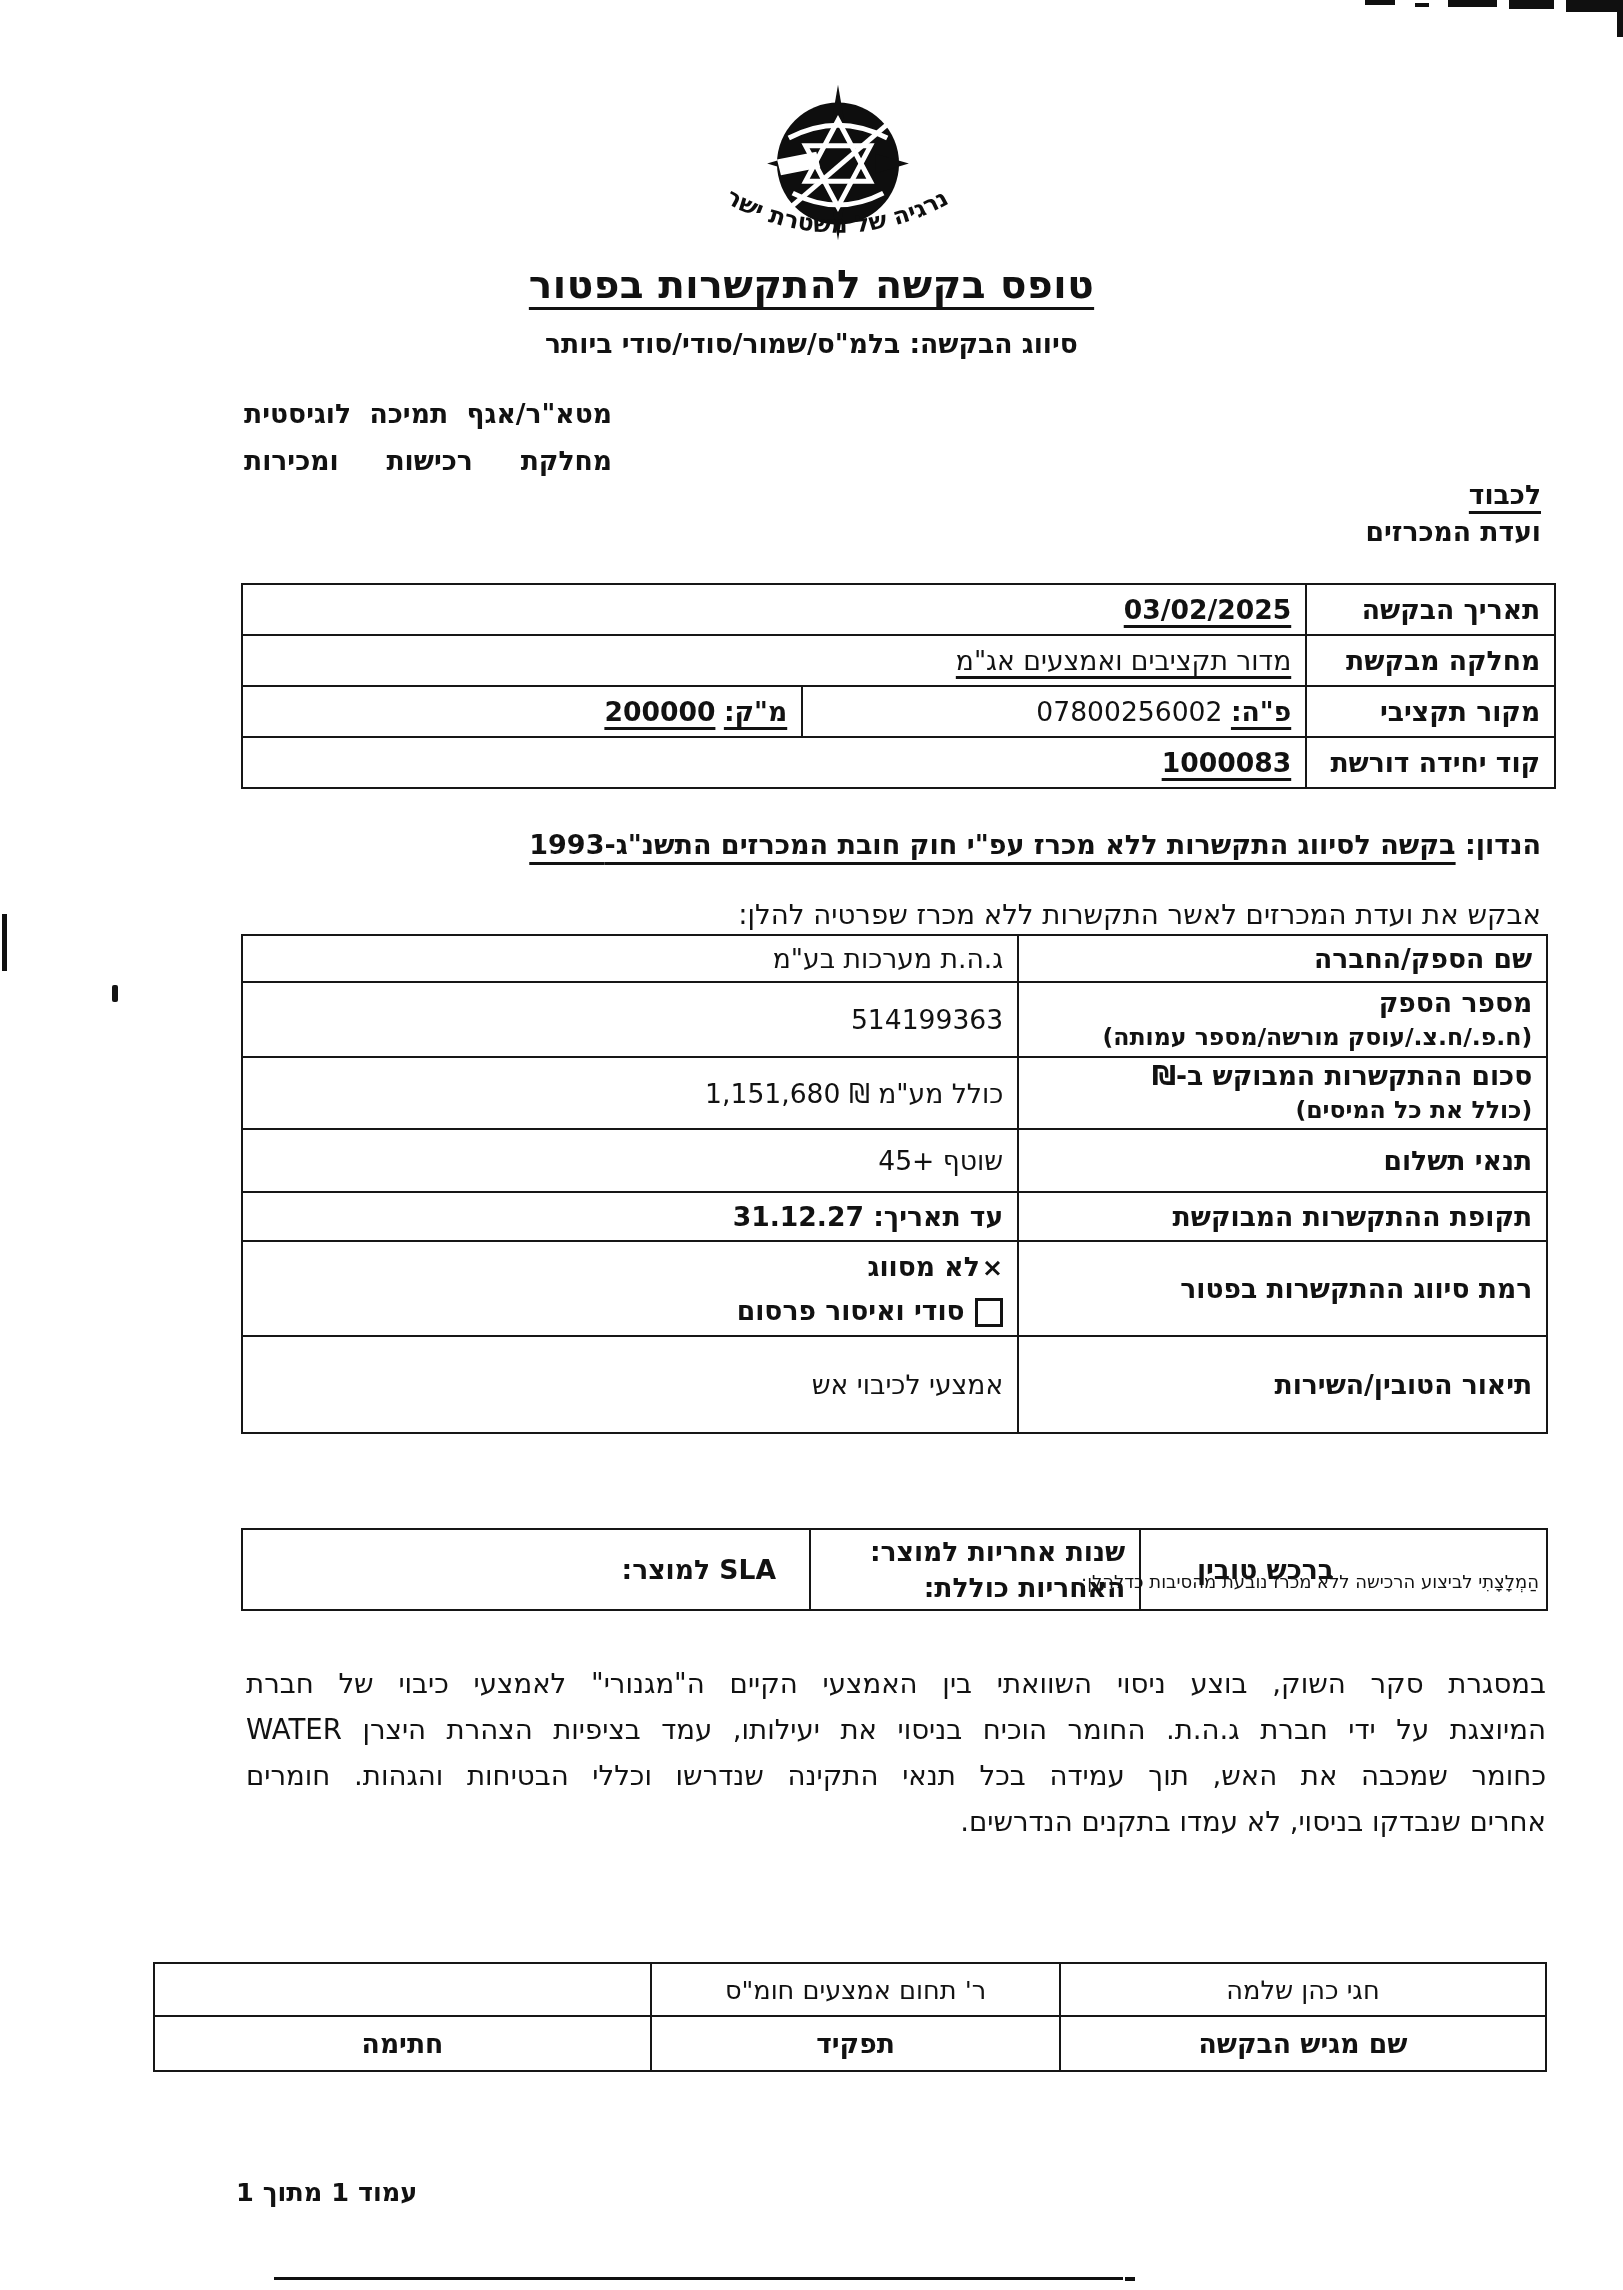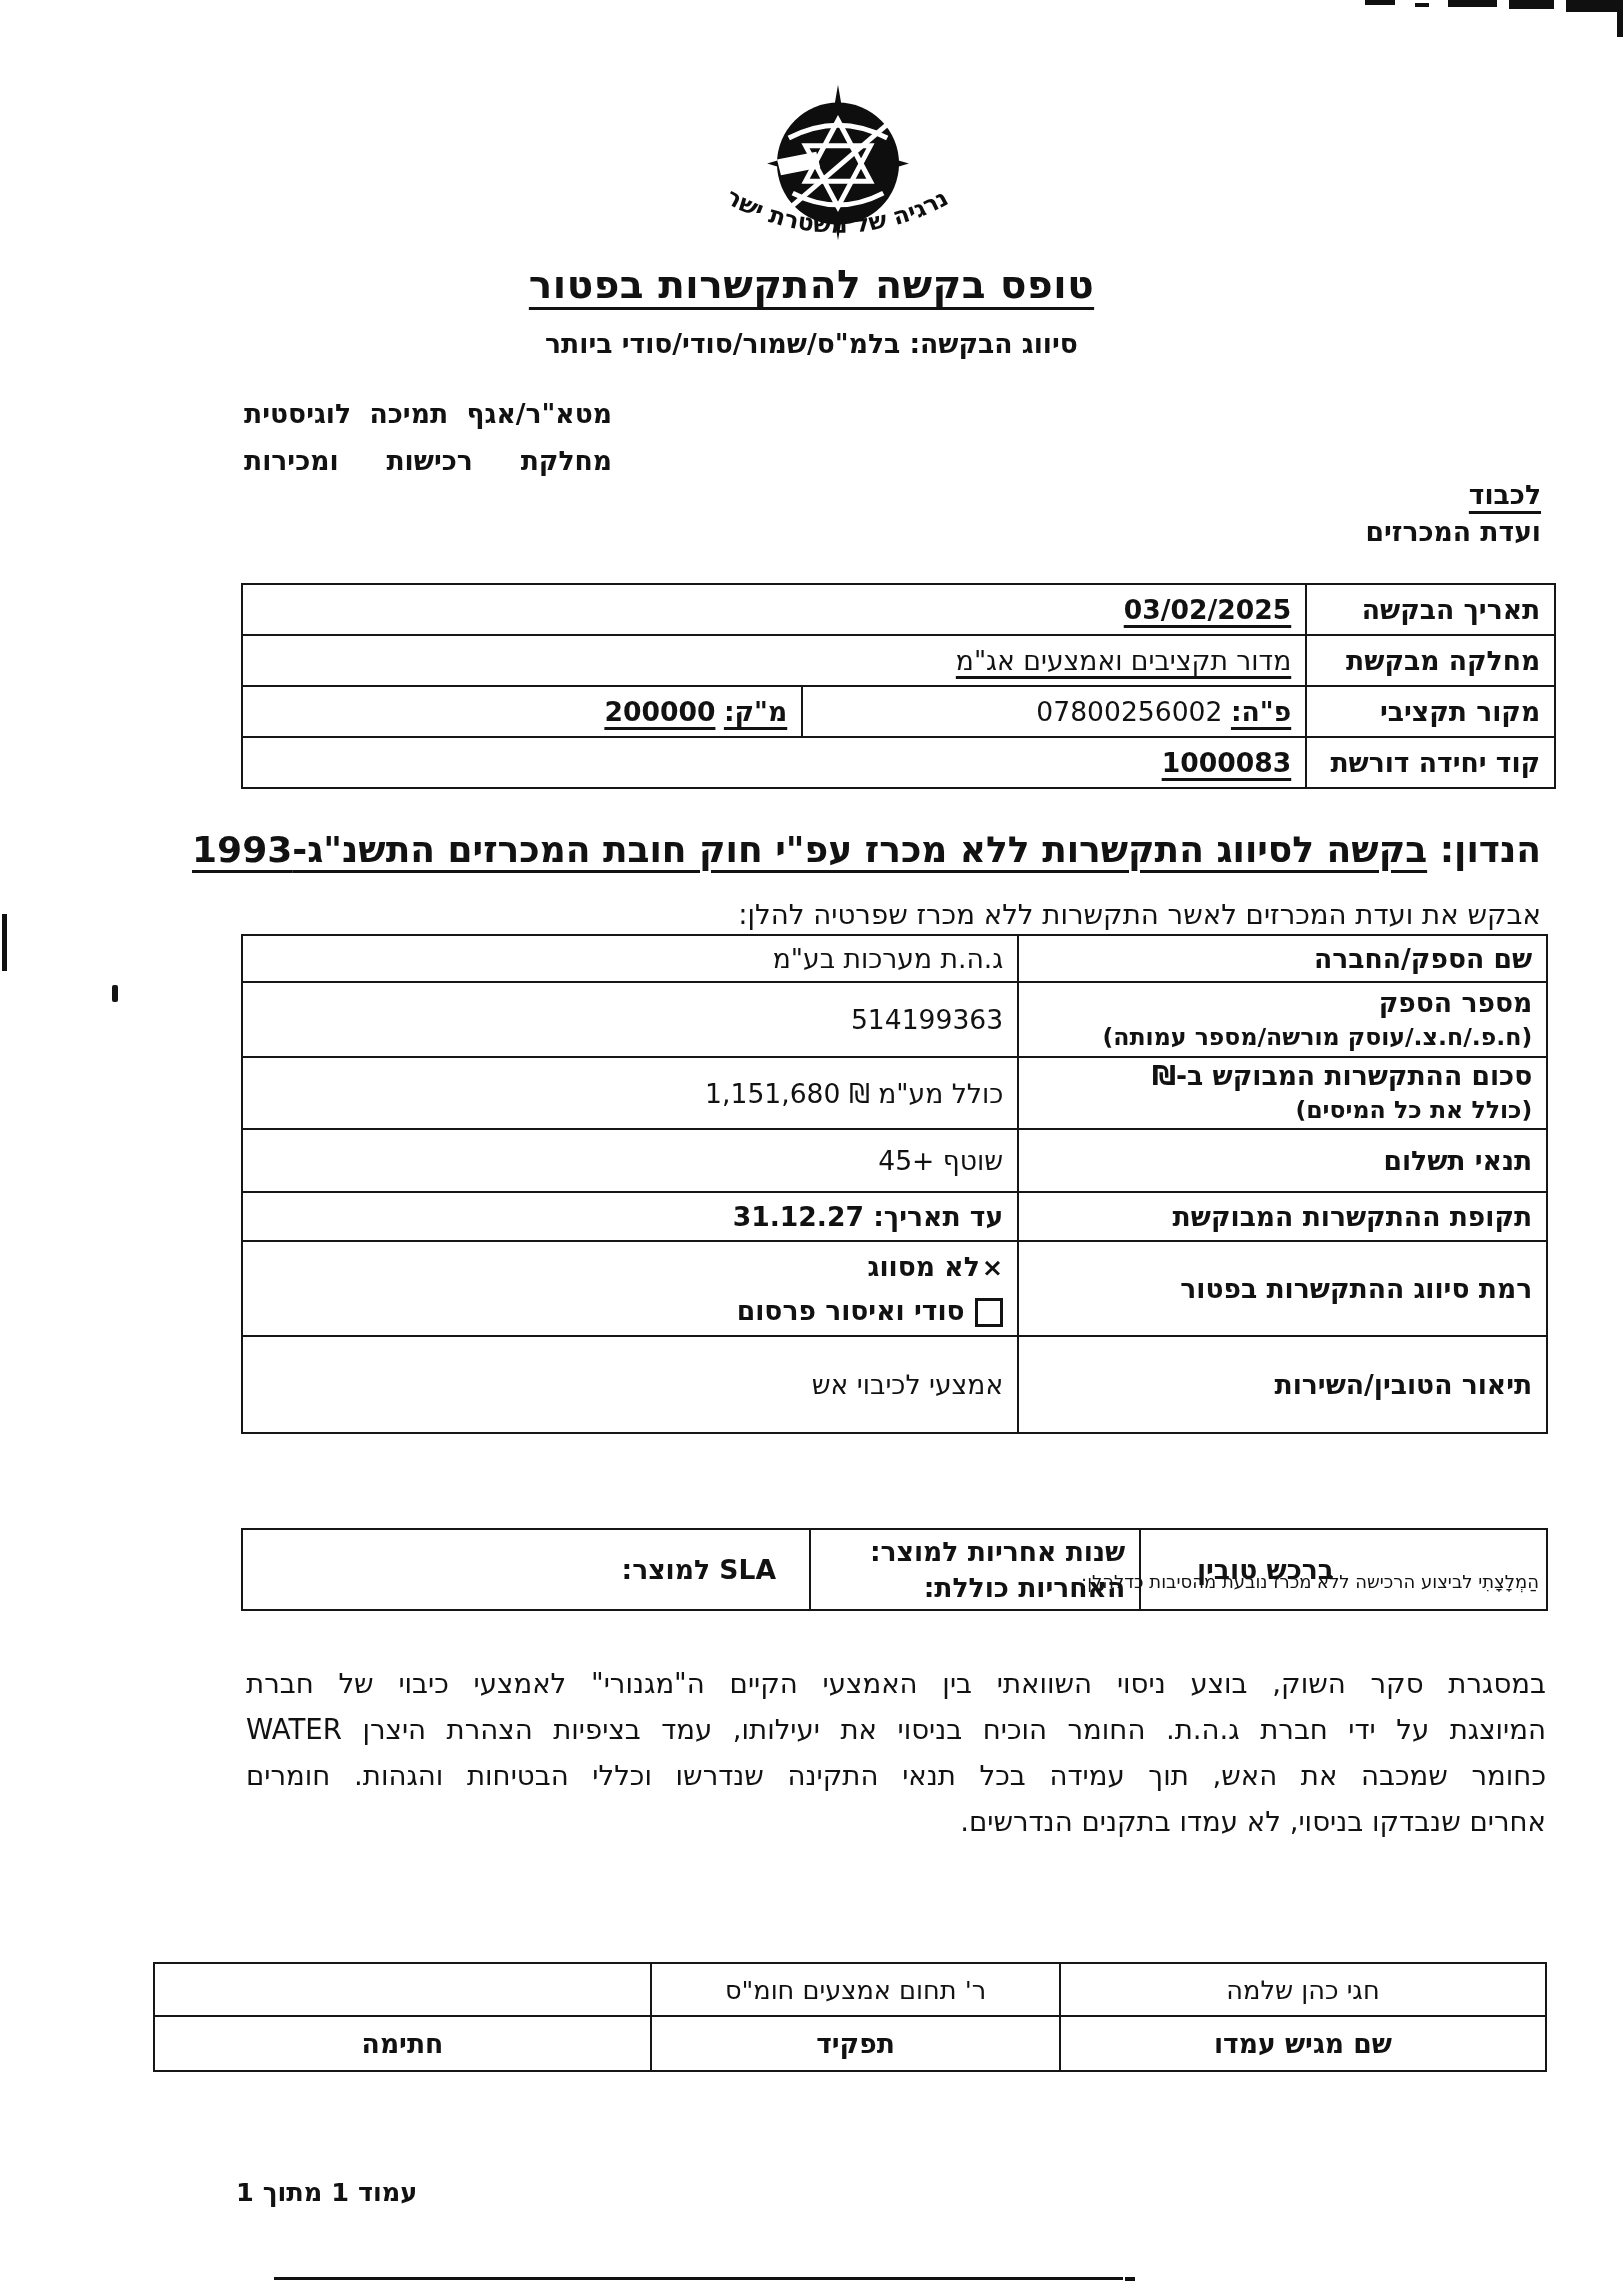--- a/index.html
+++ b/index.html
@@ -28,21 +28,21 @@
   
   table.doc{border-collapse:collapse;table-layout:fixed;}
   table.doc td{border:2px solid #161616;vertical-align:middle;padding:0 13.8px;overflow:hidden;}
   table.doc{border:1px solid #161616;}
   .meta-table{left:241px;top:583px;}
   .meta-table td{height:49px;font-size:26.6px;}
   .meta-table td.lab{font-weight:bold;text-align:right;}
   .meta-table td.val{text-align:right;}
   .uv{text-decoration:underline;text-decoration-thickness:2.5px;text-underline-offset:5.9px;}
 
-  .subject{right:82px;top:829px;font-size:36px;font-weight:bold;text-align:right;}
+  .subject{right:82px;top:829px;font-size:27px;font-weight:bold;text-align:right;}
   .subject .subj-text{text-decoration:underline;text-decoration-thickness:3px;text-underline-offset:7.9px;}
   .request-line{right:82px;top:898px;font-size:27.6px;text-align:right;}
 
   .details-table{left:241px;top:934px;}
   .details-table td{font-size:26.6px;}
   .details-table td.lab{font-weight:bold;text-align:right;line-height:35px;border-radius:7px;}
   .details-table td.val{text-align:right;}
   .lab .l2{font-size:23.6px;font-weight:bold;}
   .cbox{display:inline-block;width:22.7px;height:22.7px;border:3px solid #131313;vertical-align:middle;margin-left:9.9px;background:#fff;}
   .xmark{font-size:25.6px;font-weight:bold;margin-left:2px;}
@@ -240,21 +240,21 @@
         <col style="width:409px;">
         <col style="width:497px;">
       </colgroup>
     <tbody>
         <tr style="height:53px;">
       <td>חגי כהן שלמה</td>
       <td>ר' תחום אמצעים חומ"ס</td>
       <td></td>
     </tr>
     <tr style="height:55px;">
-      <td class="lab">שם מגיש עמדו</td>
+      <td class="lab">שם מגיש הבקשה</td>
       <td class="lab">תפקיד</td>
       <td class="lab">חתימה</td>
     </tr>
   </tbody>
     </table>
 
   <div class="abs footer rtl">עמוד 1 מתוך 1</div>
 
 </div>
 

